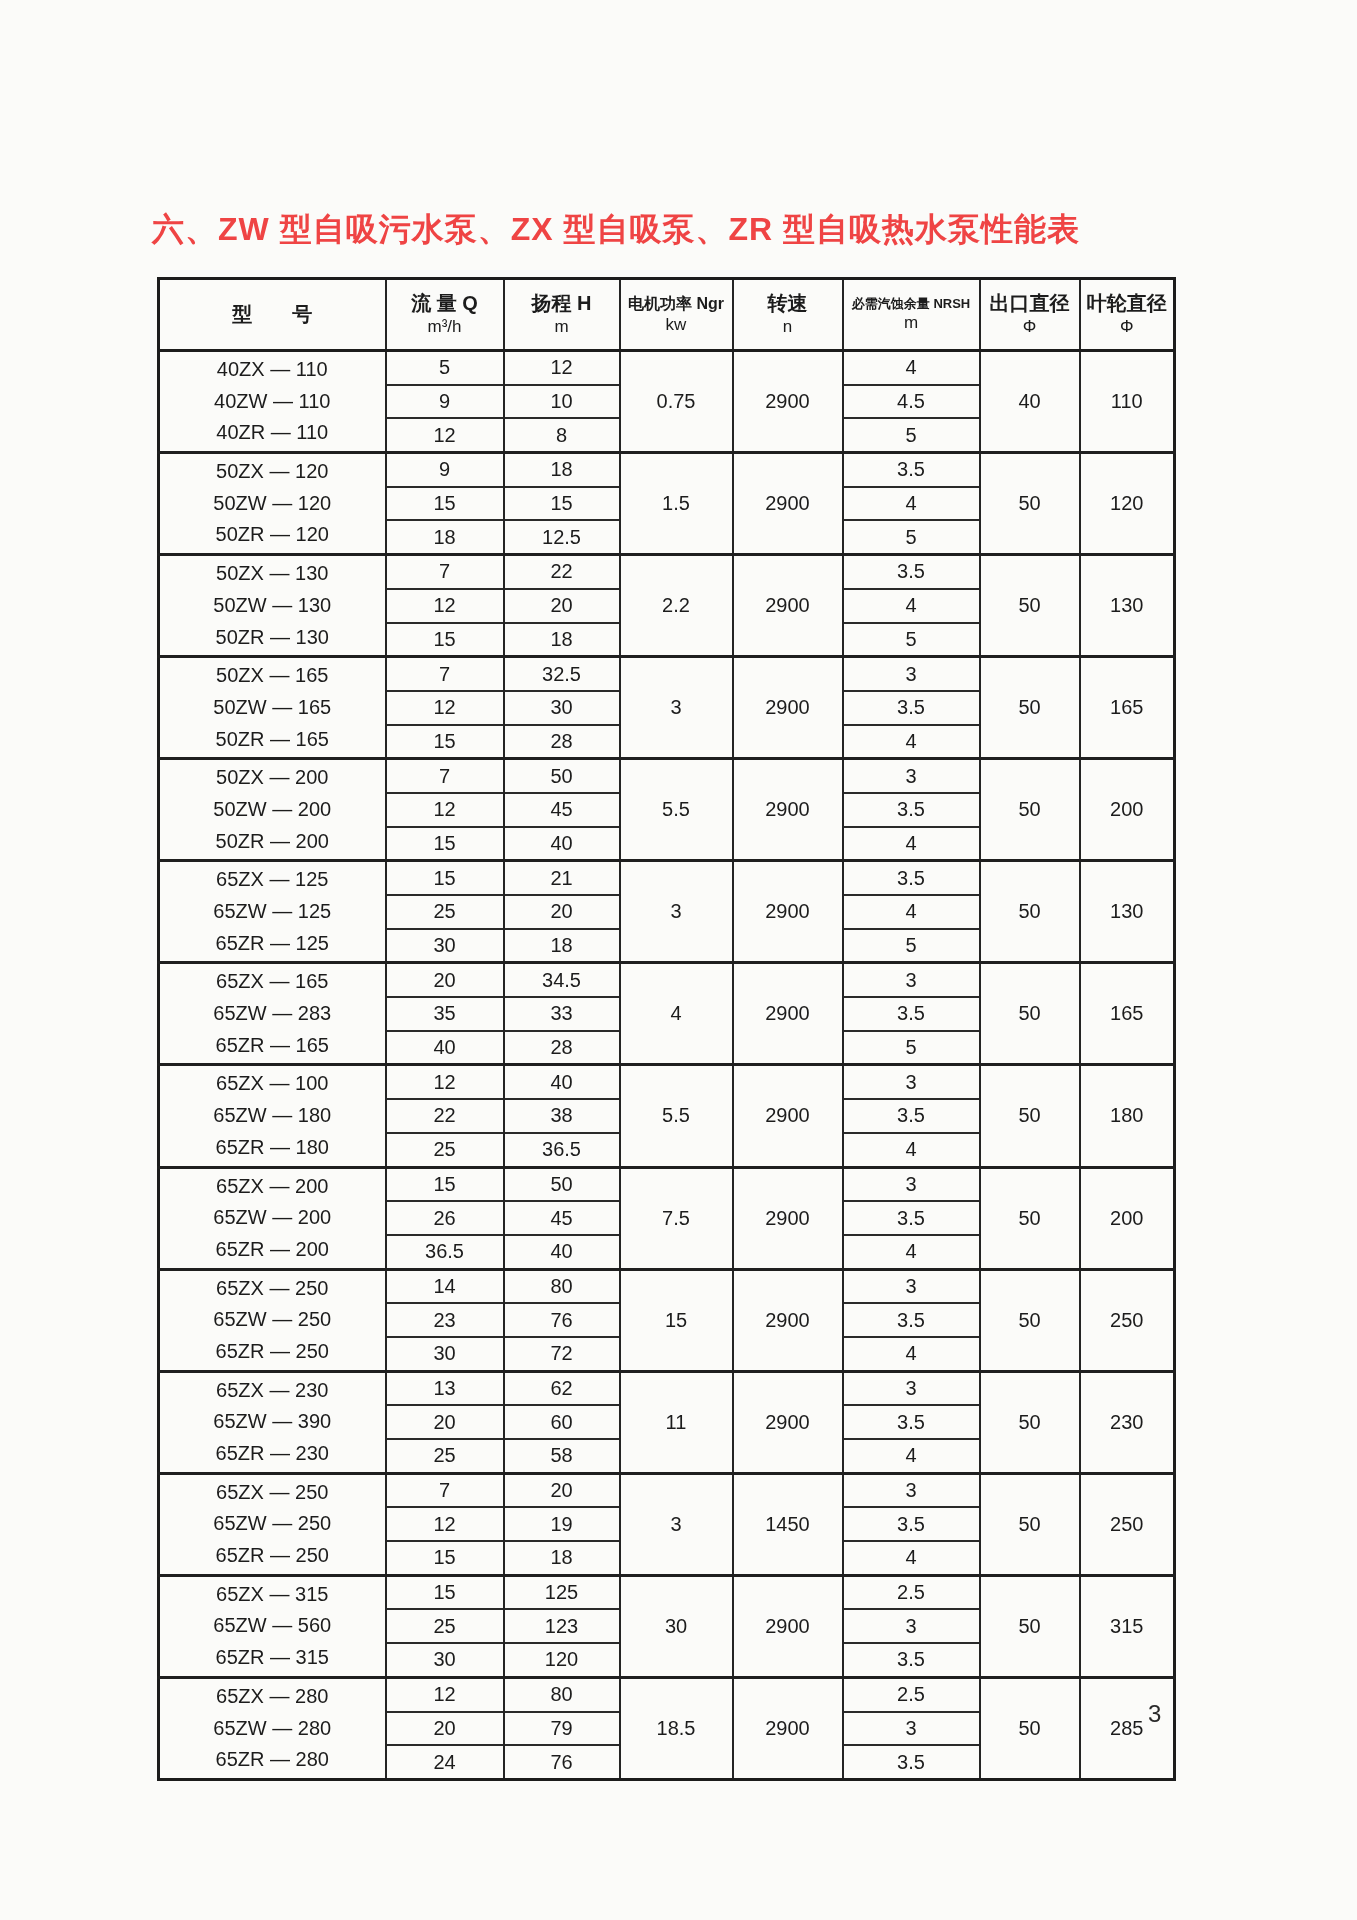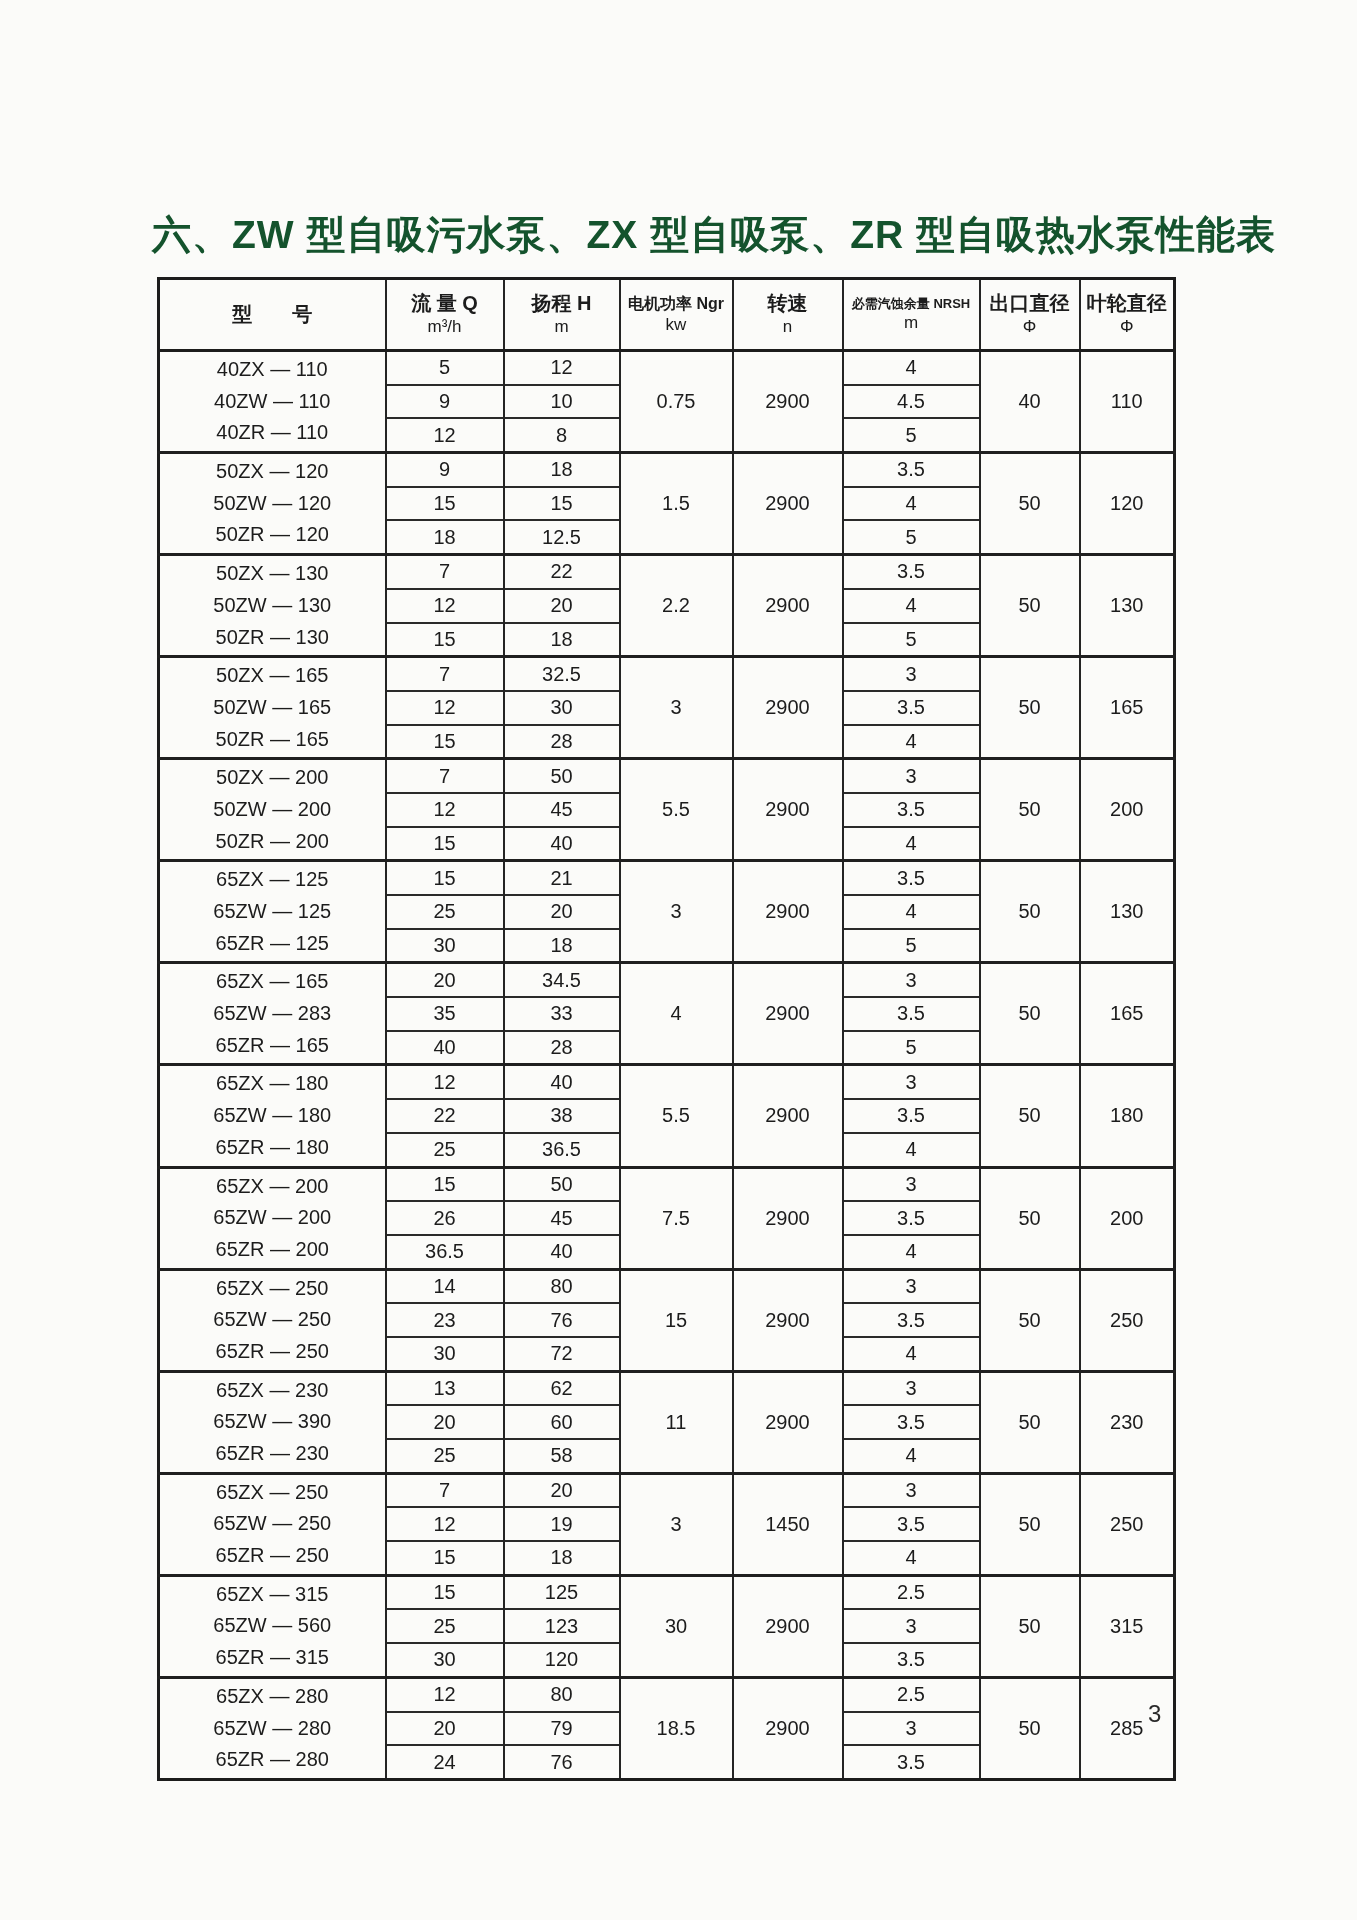--- a/index.html
+++ b/index.html
@@ -11,24 +11,24 @@
     height: 1920px;
     position: relative;
     background: #fbfbf9;
     font-family: "Liberation Sans", "DejaVu Sans", sans-serif;
     color: #1b1b1b;
   }
   .page-title {
     position: absolute;
     left: 152px;
     top: 208px;
-    font-size: 39px;
+    font-size: 32px;
     font-weight: bold;
     letter-spacing: 1px;
-    color: #14532d;
+    color: #ef4444;
     white-space: nowrap;
   }
   table.perf-table {
     position: absolute;
     left: 157px;
     top: 277px;
     width: 1016px;
     border-collapse: collapse;
     table-layout: fixed;
     background: transparent;
@@ -298,21 +298,21 @@
     <td class="sub">3.5</td>
   </tr>
   <tr class="g-r3">
     <td class="sub">40</td>
     <td class="sub">28</td>
     <td class="sub">5</td>
   </tr>
 
   <tr class="g-r1">
     <td class="model-cell" rowspan="3">
-      <div class="model-line">65ZX — 180</div>
+      <div class="model-line">65ZX — 100</div>
       <div class="model-line">65ZW — 180</div>
       <div class="model-line">65ZR — 180</div>
     </td>
     <td>12</td>
     <td>40</td>
     <td rowspan="3">5.5</td>
     <td rowspan="3">2900</td>
     <td>3</td>
     <td rowspan="3">50</td>
     <td rowspan="3">180</td>

